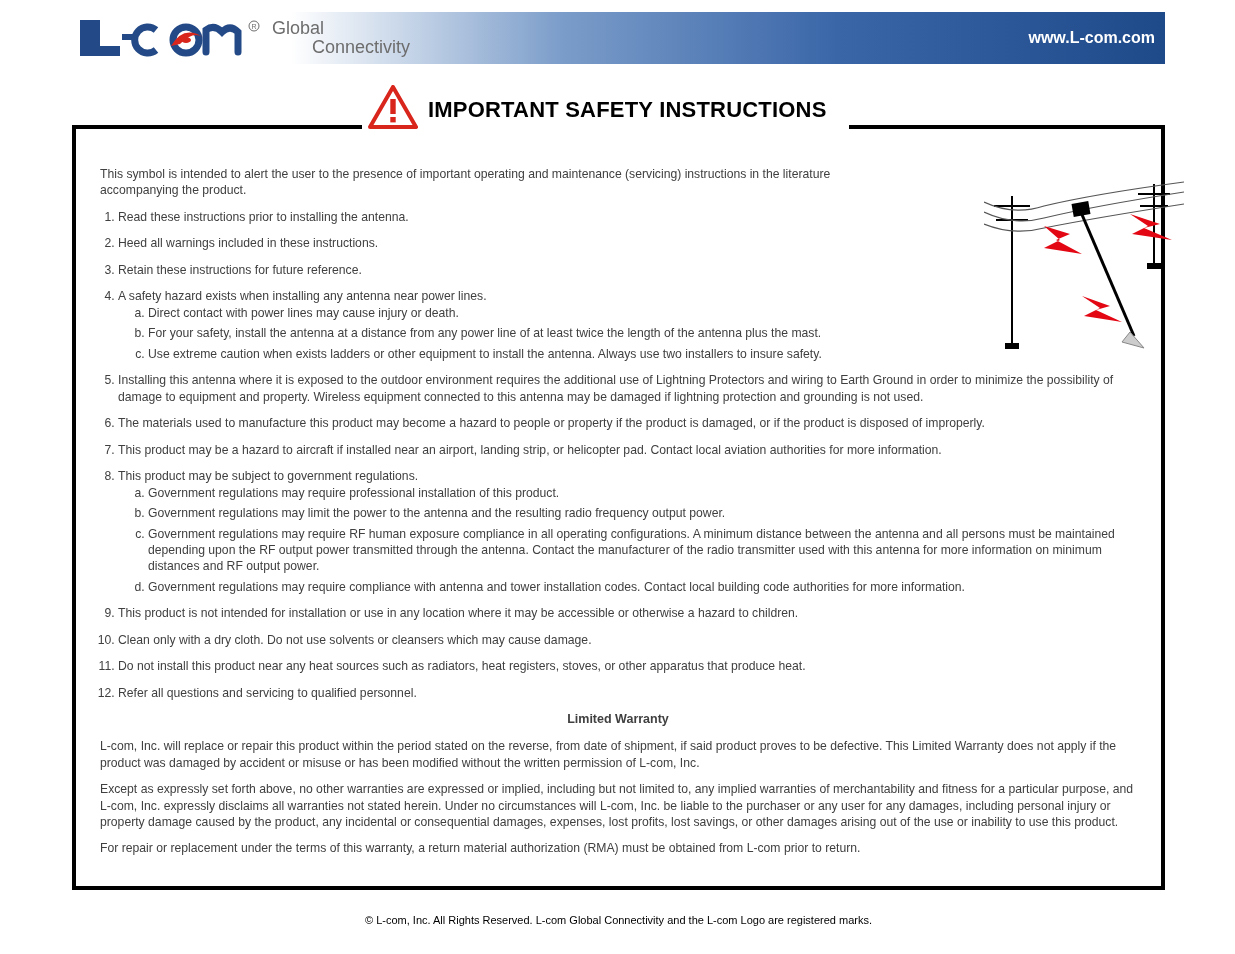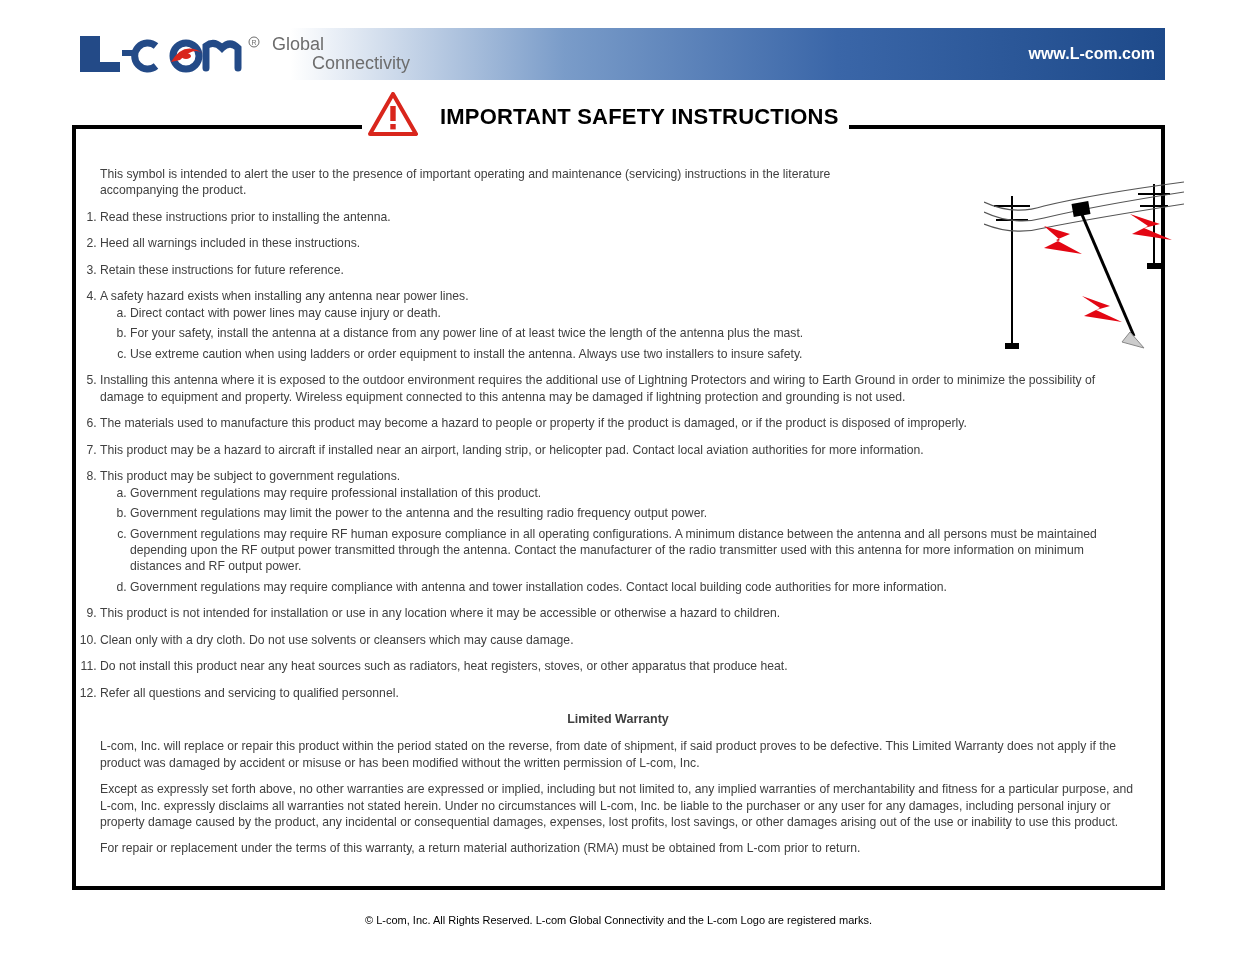--- a/index.html
+++ b/index.html
@@ -8,21 +8,21 @@
     height: 954px;
     background: #fff;
     font-family: Arial, Helvetica, sans-serif;
     position: relative;
     overflow: hidden;
   }
 
   
   .banner {
     position: absolute;
-    top: 28px;
+    top: 12px;
     left: 72px;
     width: 1093px;
     height: 52px;
     background: linear-gradient(to right, #ffffff 0%, #ffffff 20%, #7a9cc9 45%, #3a66a8 70%, #1e4a8a 100%);
     display: flex;
     align-items: center;
   }
   .logo-wrap {
     display: flex;
     align-items: center;
@@ -66,26 +66,26 @@
   .ft-left { top: 10px; left: 0; width: 290px; height: 4px; }
   
   .ft-right { top: 10px; left: 777px; width: 316px; height: 4px; }
   .f-left { top: 10px; left: 0; width: 4px; height: 765px; }
   .f-right { top: 10px; right: 0; width: 4px; height: 765px; }
   .f-bottom { bottom: 0; left: 0; width: 100%; height: 4px; }
 
   
   .caution-row {
     position: absolute;
-    top: 92px;
+    top: 85px;
     left: 72px;
     width: 1093px;
     display: flex;
     align-items: center;
-    gap: 22px;
+    gap: 10px;
     padding-left: 296px;
   }
   .caution-icon svg { width: 50px; height: 46px; }
   .caution-text {
     font-family: Arial, sans-serif;
     font-weight: bold;
     color: #000;
     font-size: 22px;
     letter-spacing: 0.2px;
   }
@@ -95,21 +95,21 @@
     position: absolute;
     top: 166px;
     left: 100px;
     width: 1036px;
     font-family: Arial, sans-serif;
     font-size: 12.2px;
     color: #404040;
     line-height: 1.35;
   }
   .content p { margin-bottom: 10px; }
-  .content ol.main { padding-left: 0; }
+  .content ol.main { margin-left: 18px; padding-left: 0; }
   .content ol.main > li { margin-bottom: 10px; }
   .content ol.sub-alpha { list-style-type: lower-alpha; margin-left: 30px; }
   .content ol.sub-alpha > li { margin-bottom: 4px; }
   .warranty-title { text-align: center; font-weight: bold; margin-top: 6px; margin-bottom: 10px; font-size: 12.5px;}
   .intro-wrap { width: 790px; }
 
   
   .hazard {
     position: absolute;
     top: 176px;
@@ -226,21 +226,21 @@
   </div>
   <ol class="main">
     <li>Read these instructions prior to installing the antenna.</li>
     <li>Heed all warnings included in these instructions.</li>
     <li>Retain these instructions for future reference.</li>
     <li>
       <span>A safety hazard exists when installing any antenna near power lines.</span>
       <ol class="sub-alpha">
         <li>Direct contact with power lines may cause injury or death.</li>
         <li>For your safety, install the antenna at a distance from any power line of at least twice the length of the antenna plus the mast.</li>
-        <li>Use extreme caution when using ladders or order equipment to install the antenna. Always use two installers to insure safety.</li>
+        <li>Use extreme caution when exists ladders or other equipment to install the antenna. Always use two installers to insure safety.</li>
       </ol>
     </li>
     <li>Installing this antenna where it is exposed to the outdoor environment requires the additional use of Lightning Protectors and wiring to Earth Ground in order to minimize the possibility of damage to equipment and property. Wireless equipment connected to this antenna may be damaged if lightning protection and grounding is not used.</li>
     <li>The materials used to manufacture this product may become a hazard to people or property if the product is damaged, or if the product is disposed of improperly.</li>
     <li>This product may be a hazard to aircraft if installed near an airport, landing strip, or helicopter pad. Contact local aviation authorities for more information.</li>
     <li>
       <span>This product may be subject to government regulations.</span>
       <ol class="sub-alpha">
         <li>Government regulations may require professional installation of this product.</li>
         <li>Government regulations may limit the power to the antenna and the resulting radio frequency output power.</li>

